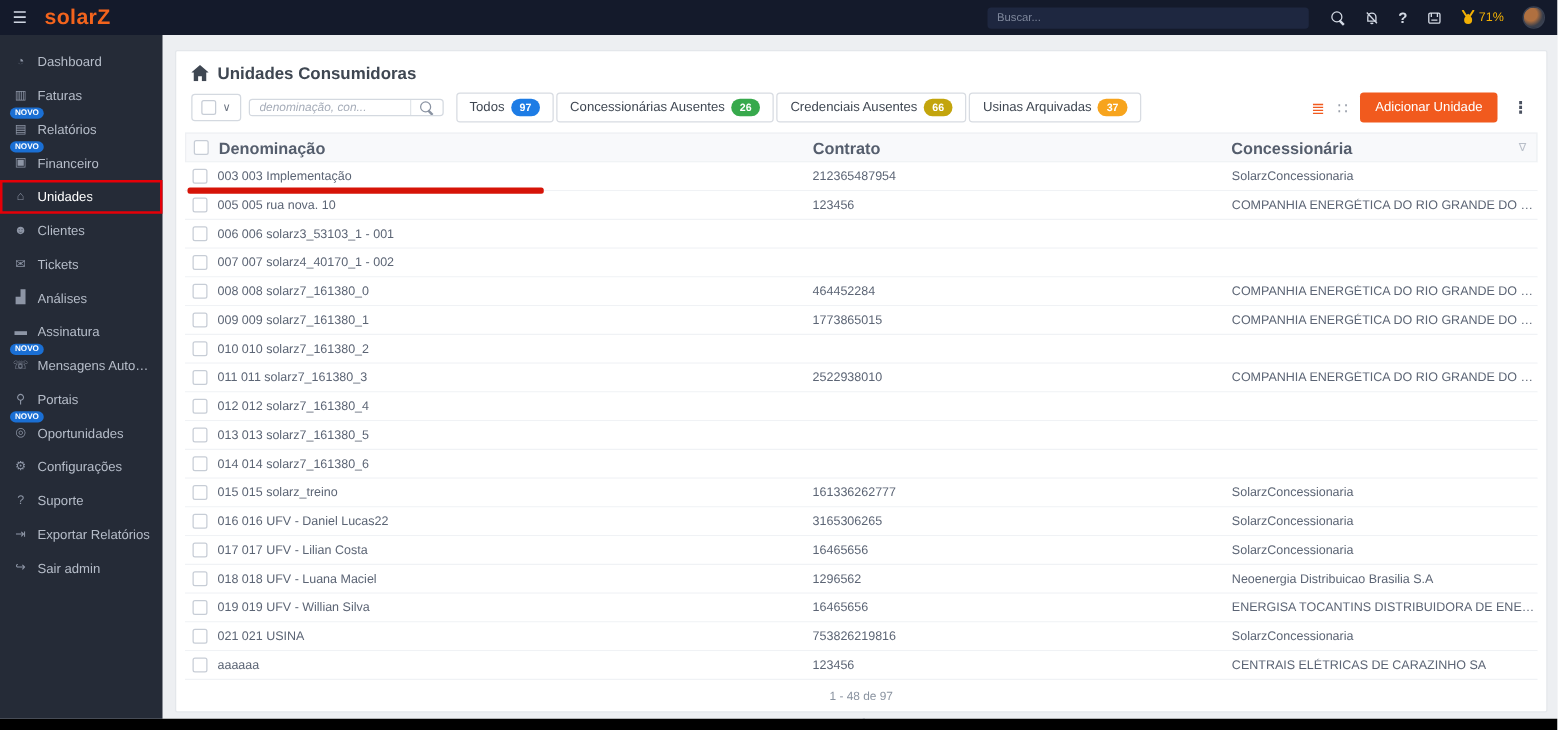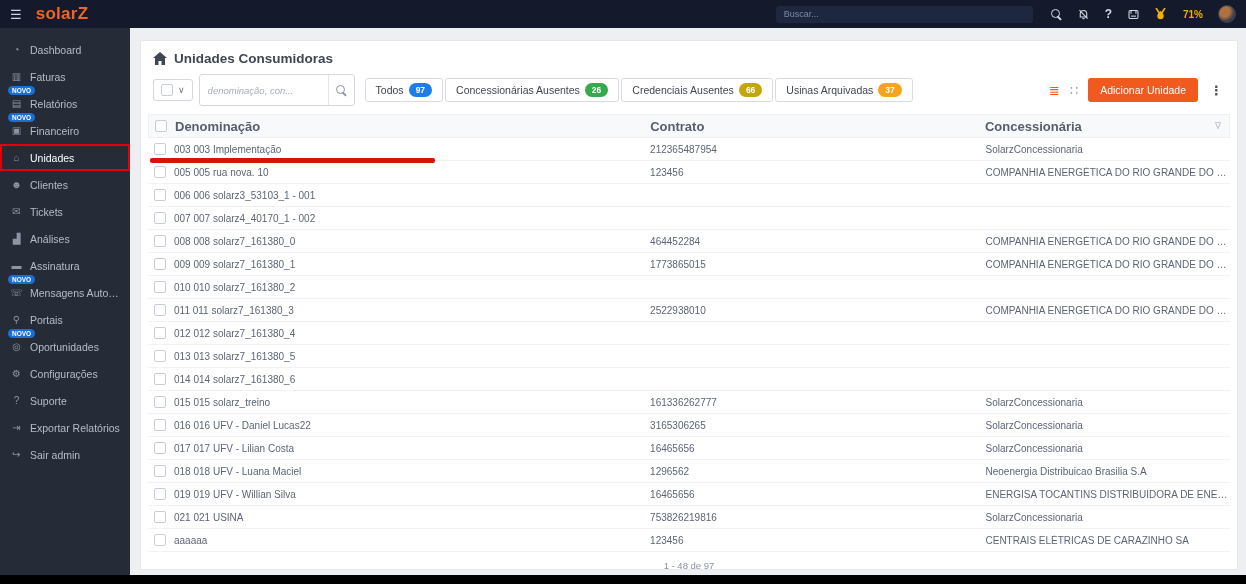--- a/index.html
+++ b/index.html
@@ -13,21 +13,21 @@
   .logo { color:#f3641d; font-size:17px; font-weight:bold; letter-spacing:.3px; }
   .topbar-spacer { flex:1; }
   .top-search { width:257px; height:17px; background:#1e2740; border:none; border-radius:3px;
                 color:#aab2c4; font-size:9px; padding:0 8px; outline:none; margin-right:18px; }
   .top-search::placeholder { color:#7f889c; }
   .top-icons { display:flex; align-items:center; gap:15px; }
   .tico { color:#d4dae5; font-size:12px; line-height:1; cursor:pointer; display:inline-flex; align-items:center; }
   .mag { position:relative; width:11px; height:11px; display:inline-block; }
   .mag::before { content:''; position:absolute; width:7px; height:7px; border:1.5px solid currentColor; border-radius:50%; left:0; top:0; }
   .mag::after  { content:''; position:absolute; width:4.5px; height:1.6px; background:currentColor; transform:rotate(45deg); left:6px; top:8px; }
-  .gami { display:flex; align-items:center; gap:17px; color:#f2b005; font-size:10px; font-weight:bold; }
+  .gami { display:flex; align-items:center; gap:3px; color:#f2b005; font-size:10px; font-weight:normal; }
   .avatar { width:18px; height:18px; border-radius:50%;
             background:radial-gradient(circle at 35% 35%, #b07040 0 35%, #3a3f4c 65%); border:1px solid #3a4152; cursor:pointer; }
 
   
   .sidebar { position:absolute; top:28px; left:0; width:130px; bottom:9px; background:#252b37; padding-top:8px; z-index:4; }
   .side-item { display:flex; align-items:center; gap:7px; height:27px; padding:0 10px; position:relative; cursor:pointer; }
   .side-icon { width:13px; color:#8d95a5; font-size:10px; text-align:center; flex:0 0 13px; }
   .side-label { color:#b6bdc9; font-size:10.5px; white-space:nowrap; overflow:hidden; text-overflow:ellipsis; }
   .side-item.annotated { box-shadow:inset 0 0 0 2px #e50008; }
   .side-item.annotated .side-label { color:#ffffff; }
@@ -40,21 +40,21 @@
           border:1px solid #e4e7eb; border-radius:2px; }
   .card-head { display:flex; align-items:center; gap:7px; padding:10px 12px 6px; }
   .home-svg { width:14px; height:13px; fill:#3f4752; }
   .page-title { font-size:13.5px; font-weight:bold; color:#3f4752; }
 
   .toolbar { display:flex; align-items:center; padding:2px 12px 6px; gap:6px; }
   .sel-ctl { display:flex; align-items:center; gap:5px; border:1px solid #d4d9e0; border-radius:3px;
              height:22px; padding:0 7px; background:#fff; cursor:pointer; }
   .cb { width:12px; height:12px; border:1px solid #c7cdd6; border-radius:2px; background:#fff; display:inline-block; flex:0 0 12px; cursor:pointer; }
   .caret { color:#6b7380; font-size:9px; line-height:1; }
-  .tb-search { display:flex; align-items:center; border:1px solid #d4d9e0; border-radius:3px; height:32px; overflow:hidden; background:#fff; }
+  .tb-search { display:flex; align-items:center; border:1px solid #d4d9e0; border-radius:3px; height:14px; overflow:hidden; background:#fff; }
   .tb-search input { border:none; outline:none; width:128px; font-size:9.5px; color:#555; padding:0 8px; font-style:italic; }
   .tb-search input::placeholder { color:#a6adb9; }
   .tb-search .magwrap { border-left:1px solid #e2e6ea; width:26px; height:100%; display:flex; align-items:center; justify-content:center; color:#8a93a2; cursor:pointer; }
 
   .tabs { display:flex; gap:2px; margin-left:4px; }
   .tab { display:flex; align-items:center; gap:5px; background:#fff; border:1px solid #d8dce2; border-radius:3px;
          height:24px; padding:0 10px; font-size:10.5px; color:#3f4752; cursor:pointer; white-space:nowrap; }
   .tab-badge { color:#fff; font-size:8.5px; font-weight:bold; padding:1.5px 7px; border-radius:8px; line-height:1.2; }
 
   .right-ctls { margin-left:auto; display:flex; align-items:center; gap:10px; }

